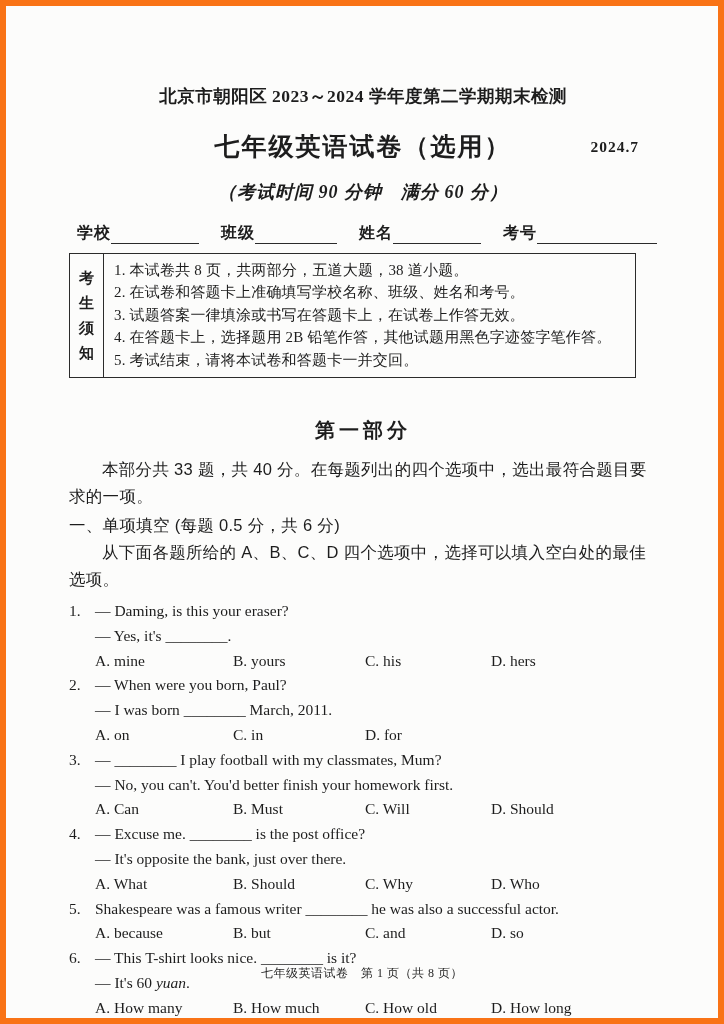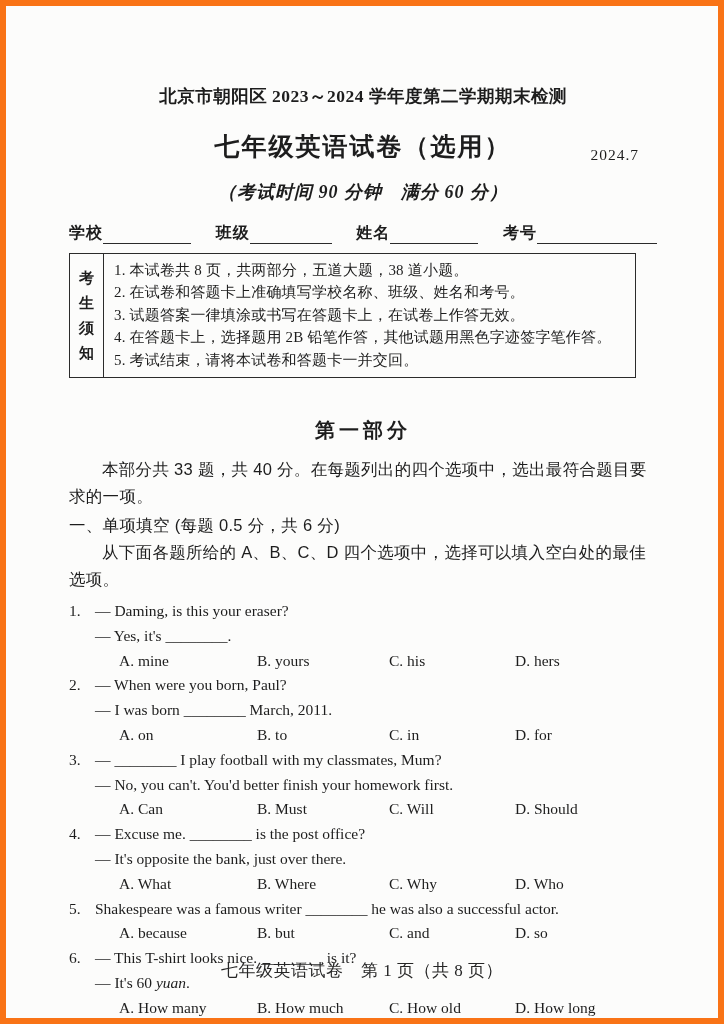--- a/index.html
+++ b/index.html
@@ -26,38 +26,39 @@
   }
   .title-row{position:relative;margin-top:22px;height:34px;}
   .exam-title{
     text-align:center;
     font-size:25px;
     font-weight:700;
     letter-spacing:2px;
     font-family:"Liberation Sans","DejaVu Sans",sans-serif;
   }
   .exam-date{
-    position:absolute;right:18px;top:16px;
-    font-size:15.5px;font-weight:400;letter-spacing:1px;
+    position:absolute;right:18px;top:8px;
+    font-size:15.5px;font-weight:700;letter-spacing:1px;
   }
   .exam-info{
     margin-top:16px;
     text-align:center;
     font-size:18px;
     font-style:italic;
     font-weight:600;
     letter-spacing:1px;
   }
 
   .form-line{
     margin-top:19px;
     display:flex;
     justify-content:space-between;
     align-items:flex-start;
     font-size:16px;
+    margin-left:8px;
   }
   .form-field{display:flex;align-items:flex-end;}
   .field-label{font-weight:700;letter-spacing:1px;}
   .field-underline{display:inline-block;border-bottom:1.2px solid #2a2a2a;height:15px;}
   .u0{width:88px}.u1{width:82px}.u2{width:88px}.u3{width:120px}
 
   .notice-box{
     margin-top:9px;
     width:567px;
     box-sizing:border-box;
@@ -101,28 +102,28 @@
   .part-intro{margin-top:12px;text-indent:2em;}
   .section-title{margin-top:2px;}
   .section-intro{text-indent:2em;}
 
   .questions{margin-top:6px;}
   .question{display:flex;font-size:15.5px;line-height:24.8px;}
   .q-num{width:26px;flex:none;}
   .q-body{flex:1;min-width:0;}
   .q-line i{font-style:italic;}
   .options{display:grid;grid-template-columns:138px 132px 126px 1fr;}
-  .option{white-space:nowrap;margin-left:24px;}
+  .option{white-space:nowrap;}
 
   .page-footer{
     position:absolute;
     left:0;right:0;
     bottom:36px;
     text-align:center;
-    font-size:17px;
+    font-size:12px;
     letter-spacing:0.5px;
     color:#262626;
   }
 </style>
 </head>
 <body>
 
 <div class="page">
   <div class="content">
 
@@ -192,21 +193,20 @@
             </div>
           </div>
         </div>
         <div class="question">
           <div class="q-num">2.</div>
           <div class="q-body">
             <div class="q-line">— When were you born, Paul?</div>
             <div class="q-line">— I was born ________ March, 2011.</div>
             <div class="options">
               <div class="option">A. on</div>
-              <div class="option">B. to</div>
               <div class="option">C. in</div>
               <div class="option">D. for</div>
             </div>
           </div>
         </div>
         <div class="question">
           <div class="q-num">3.</div>
           <div class="q-body">
             <div class="q-line">— ________ I play football with my classmates, Mum?</div>
             <div class="q-line">— No, you can't. You'd better finish your homework first.</div>
@@ -218,21 +218,21 @@
             </div>
           </div>
         </div>
         <div class="question">
           <div class="q-num">4.</div>
           <div class="q-body">
             <div class="q-line">— Excuse me. ________ is the post office?</div>
             <div class="q-line">— It's opposite the bank, just over there.</div>
             <div class="options">
               <div class="option">A. What</div>
-              <div class="option">B. Where</div>
+              <div class="option">B. Should</div>
               <div class="option">C. Why</div>
               <div class="option">D. Who</div>
             </div>
           </div>
         </div>
         <div class="question">
           <div class="q-num">5.</div>
           <div class="q-body">
             <div class="q-line">Shakespeare was a famous writer ________ he was also a successful actor.</div>
             <div class="options">

